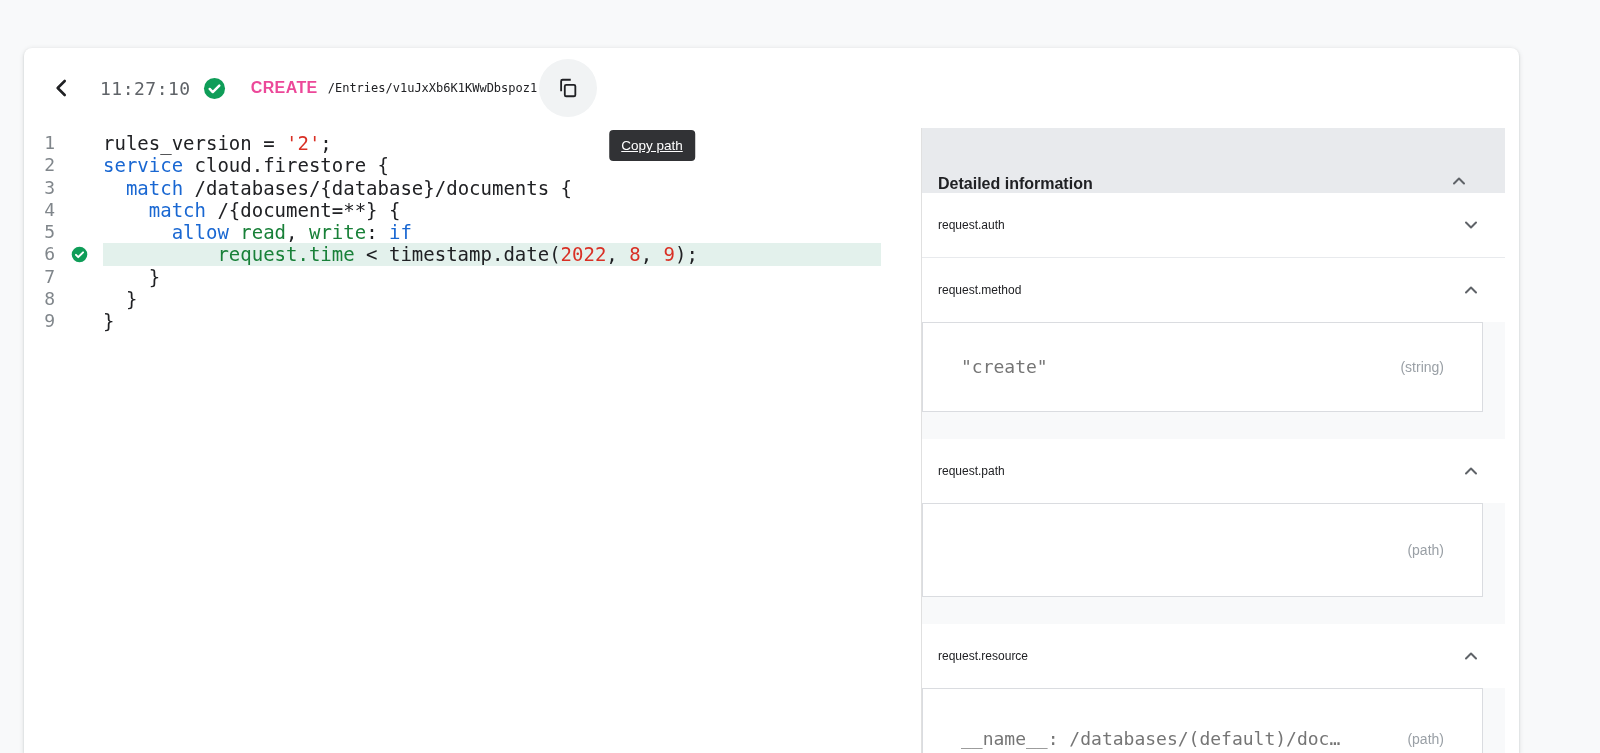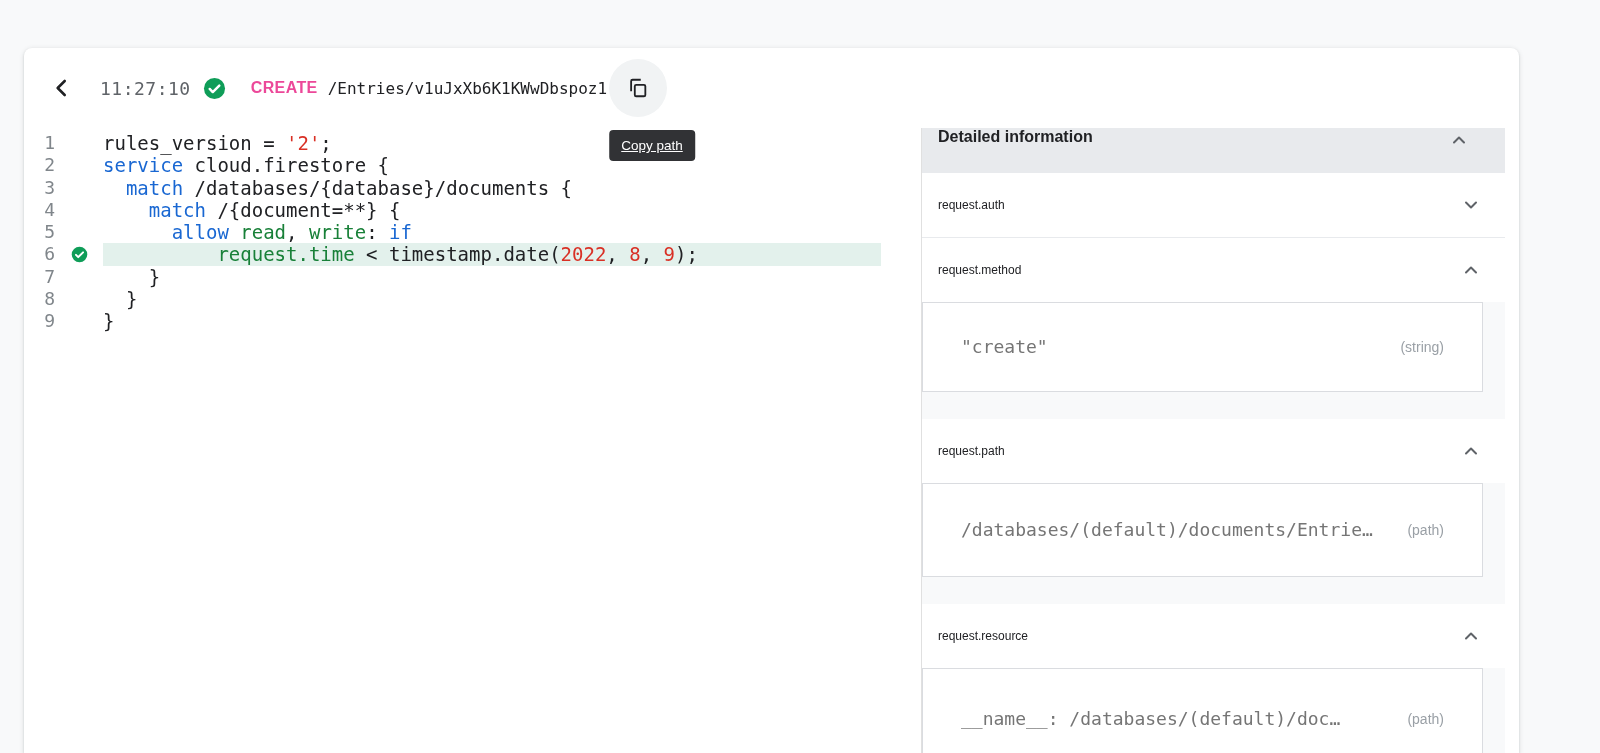--- a/index.html
+++ b/index.html
@@ -32,21 +32,21 @@
   }
   .back-btn {
     width: 36px; height: 40px;
     border: none; background: transparent; padding: 0;
     display: flex; align-items: center; justify-content: center;
     cursor: pointer;
   }
   .tb-time { margin-left: 20px; font-size: 18px; color: #5f6368; letter-spacing: .5px; }
   .tb-check { margin-left: 12px; display: flex; }
   .tb-method { margin-left: 25px; font-weight: 700; font-size: 16px; color: #ec4899; letter-spacing: .4px; }
-  .tb-path { margin-left: 10px; font-size: 16px; color: #202124; text-align: right; }
+  .tb-path { margin-left: 10px; font-size: 12px; color: #202124; text-align: right; }
   .copy-btn {
     margin-left: 2px;
     width: 58px; height: 58px; border-radius: 50%;
     border: none; background: #f1f3f4;
     display: flex; align-items: center; justify-content: center;
     cursor: pointer;
   }
 
   .tooltip {
     position: absolute;
@@ -83,22 +83,22 @@
   .tok-d { color: #202124; }
   .tok-k { color: #1967d2; }
   .tok-s { color: #d93025; }
   .tok-n { color: #d93025; }
   .tok-g { color: #188038; }
 
   
   .details { flex: 1; border-left: 1px solid #e0e0e0; background: #fff; }
   .details-inner { width: 583px; height: 100%; background: #f8f9fa; }
   .dheader {
-    height: 45px; background: #e8eaed;
-    display: flex; align-items: flex-start;
+    height: 65px; background: #e8eaed;
+    display: flex; align-items: flex-end;
     padding: 0 34px 0 16px;
     font-size: 16px; font-weight: 700; color: #202124;
   }
   .chev { margin-left: auto; display: flex; }
   .drow {
     height: 64px; background: #fff;
     display: flex; align-items: center;
     padding: 0 22px 0 16px;
     font-size: 12px; color: #202124;
     border-bottom: 1px solid #e8eaed;
@@ -201,21 +201,20 @@
             <div class="dgap"></div>
             <div class="drow expanded">
               <span>request.path</span>
               <span class="chev">
                 <svg width="24" height="24" viewBox="0 0 24 24" fill="none" stroke="#5f6368" stroke-width="2" stroke-linecap="round" stroke-linejoin="round">
                   <path d="M7 14.5l5-5 5 5"></path>
                 </svg>
               </span>
             </div>
             <div class="dcard" style="height: 92px;">
-              <span class="val mono">/databases/(default)/documents/Entrie…</span>
               <span class="vtype">(path)</span>
             </div>
             <div class="dgap"></div>
             <div class="drow expanded">
               <span>request.resource</span>
               <span class="chev">
                 <svg width="24" height="24" viewBox="0 0 24 24" fill="none" stroke="#5f6368" stroke-width="2" stroke-linecap="round" stroke-linejoin="round">
                   <path d="M7 14.5l5-5 5 5"></path>
                 </svg>
               </span>

